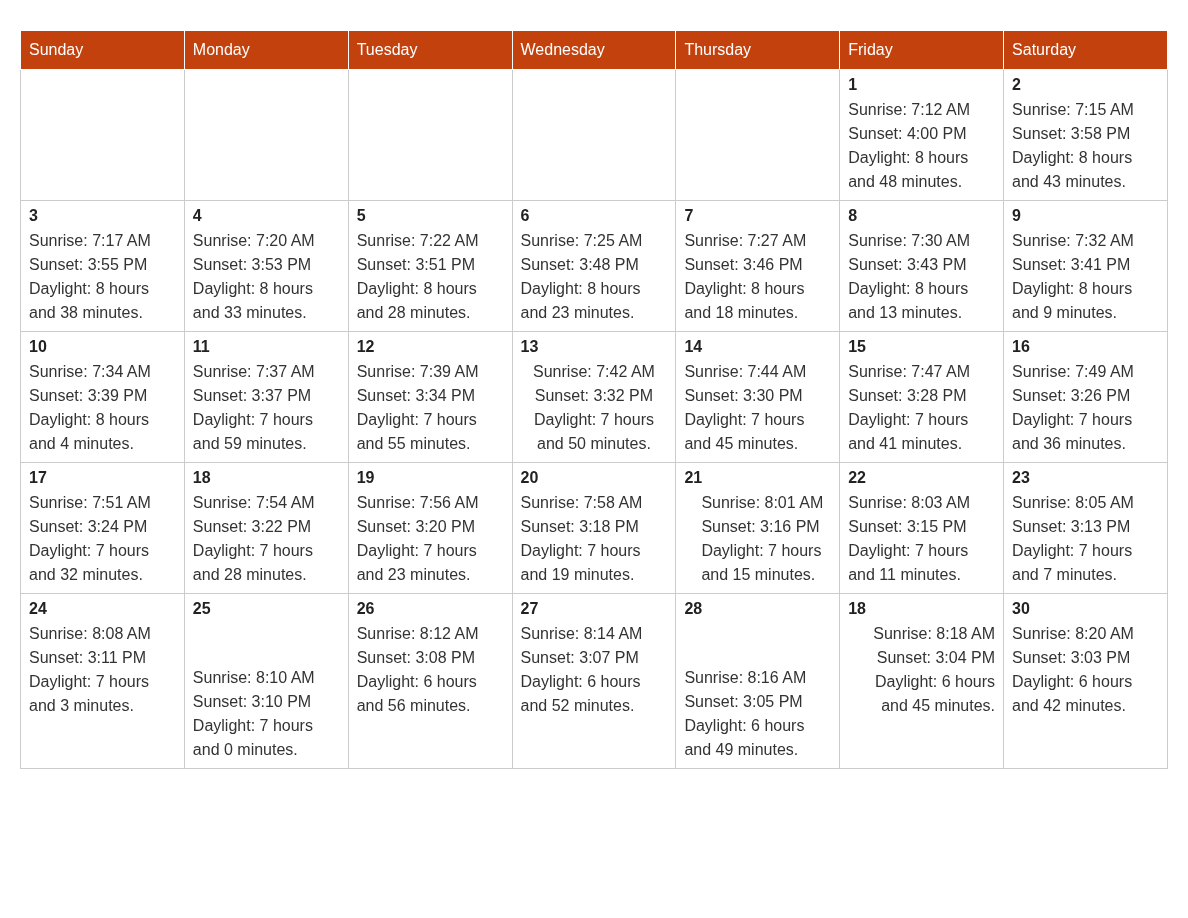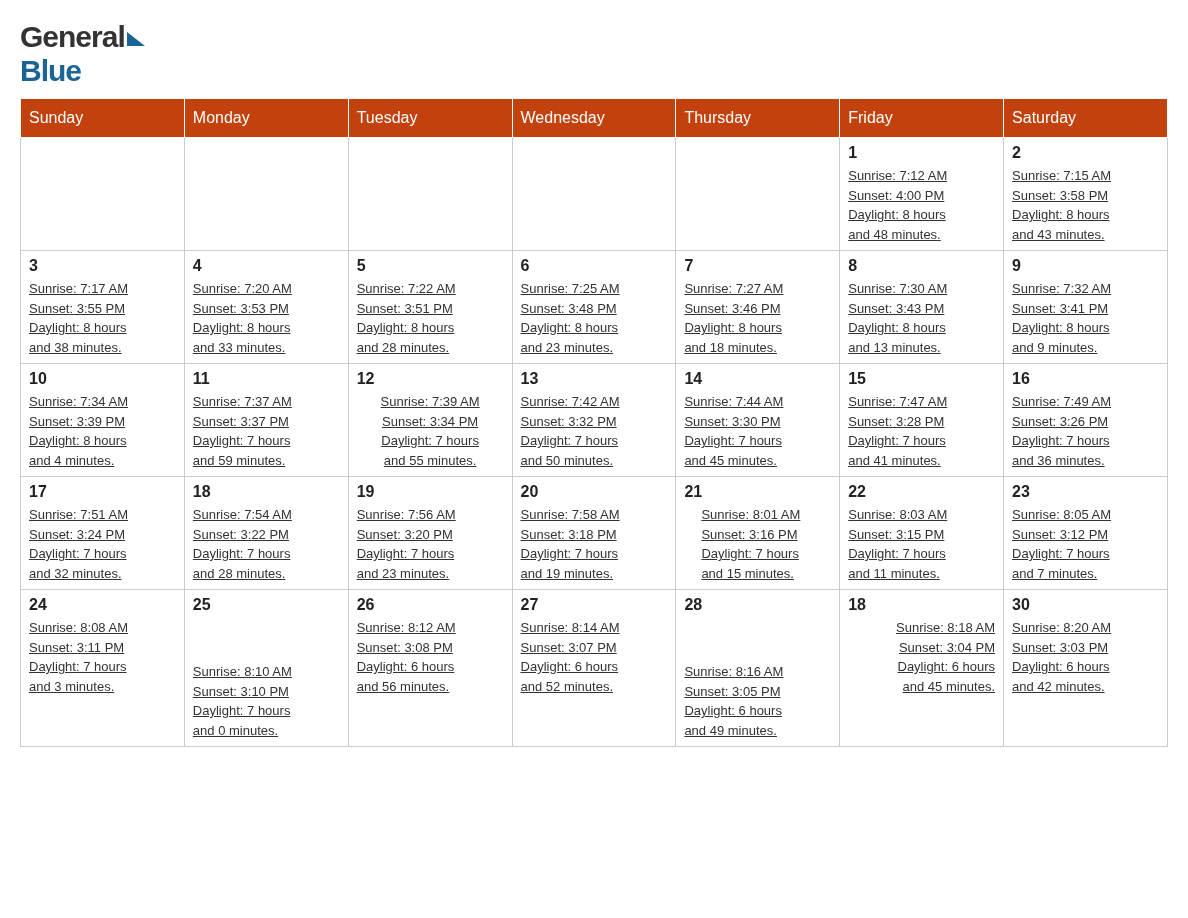--- a/index.html
+++ b/index.html
@@ -59,24 +59,23 @@
       height: 110px;
     }
     .day-number {
       font-size: 16px;
       font-weight: bold;
       color: #222;
       display: block;
       margin-bottom: 4px;
     }
     .day-info {
-      font-size: 13px;
+      font-size: 16px;
       line-height: 1.5;
       color: #333;
-      text-decoration: underline;
     }
     .empty-cell {
       background: #fff;
     }
     .logo-wrapper {
       display: flex;
       align-items: center;
     }
     .logo-text-wrapper {
       display: flex;
@@ -105,33 +104,20 @@
       font-size: 30px;
       font-weight: bold;
       color: #1a6496;
       letter-spacing: -1px;
     }
   </style>
 </head>
 <body>
 
 <div class="header">
-  <div class="logo">
-    <div class="logo-wrapper">
-      <div class="logo-text-wrapper">
-        <div class="logo-line1">
-          <span class="gen-text">General</span>
-          <div class="triangle-right"></div>
-        </div>
-        <div class="logo-line2">
-          <span class="blue-text">Blue</span>
-        </div>
-      </div>
-    </div>
-  </div>
 </div>
 
 <table class="calendar-table">
   <thead>
     <tr>
       <th>Sunday</th>
       <th>Monday</th>
       <th>Tuesday</th>
       <th>Wednesday</th>
       <th>Thursday</th>
@@ -222,28 +208,28 @@
         </td>
         <td>
           <span class="day-number">11</span>
           <div class="day-info" style="white-space: pre-line;">Sunrise: 7:37 AM
 Sunset: 3:37 PM
 Daylight: 7 hours
 and 59 minutes.</div>
         </td>
         <td>
           <span class="day-number">12</span>
-          <div class="day-info" style="white-space: pre-line; text-align: center;">Sunrise: 7:39 AM
+          <div class="day-info" style="white-space: pre-line;">Sunrise: 7:39 AM
 Sunset: 3:34 PM
 Daylight: 7 hours
 and 55 minutes.</div>
         </td>
         <td>
           <span class="day-number">13</span>
-          <div class="day-info" style="white-space: pre-line;">Sunrise: 7:42 AM
+          <div class="day-info" style="white-space: pre-line; text-align: center;">Sunrise: 7:42 AM
 Sunset: 3:32 PM
 Daylight: 7 hours
 and 50 minutes.</div>
         </td>
         <td>
           <span class="day-number">14</span>
           <div class="day-info" style="white-space: pre-line;">Sunrise: 7:44 AM
 Sunset: 3:30 PM
 Daylight: 7 hours
 and 45 minutes.</div>
@@ -302,21 +288,21 @@
         <td>
           <span class="day-number">22</span>
           <div class="day-info" style="white-space: pre-line;">Sunrise: 8:03 AM
 Sunset: 3:15 PM
 Daylight: 7 hours
 and 11 minutes.</div>
         </td>
         <td>
           <span class="day-number">23</span>
           <div class="day-info" style="white-space: pre-line;">Sunrise: 8:05 AM
-Sunset: 3:12 PM
+Sunset: 3:13 PM
 Daylight: 7 hours
 and 7 minutes.</div>
         </td>
       </tr>
       <tr>
         <td>
           <span class="day-number">24</span>
           <div class="day-info" style="white-space: pre-line;">Sunrise: 8:08 AM
 Sunset: 3:11 PM
 Daylight: 7 hours

